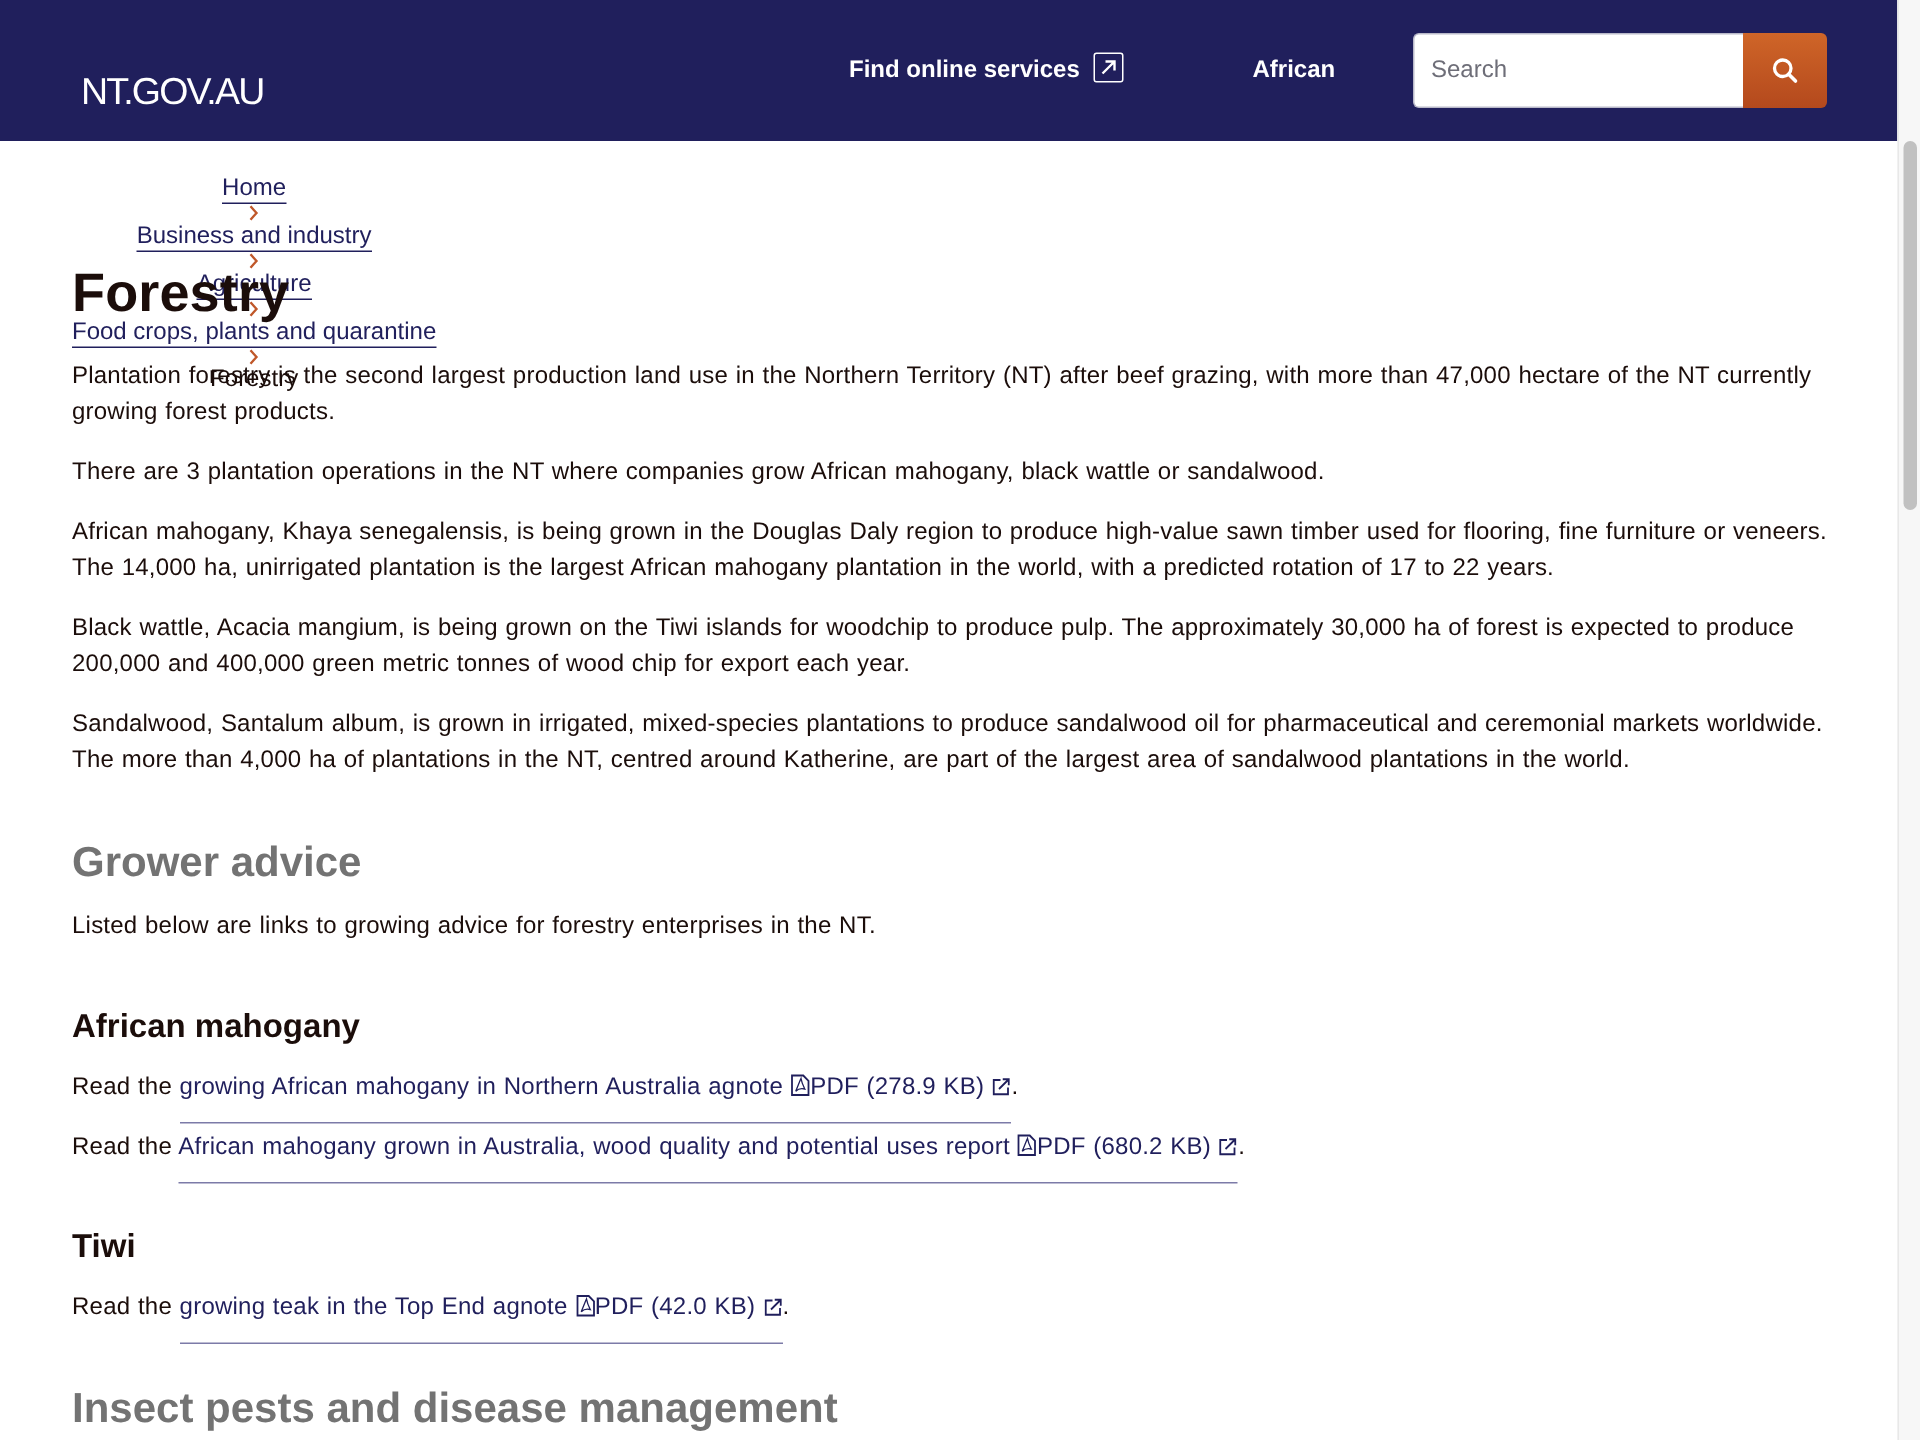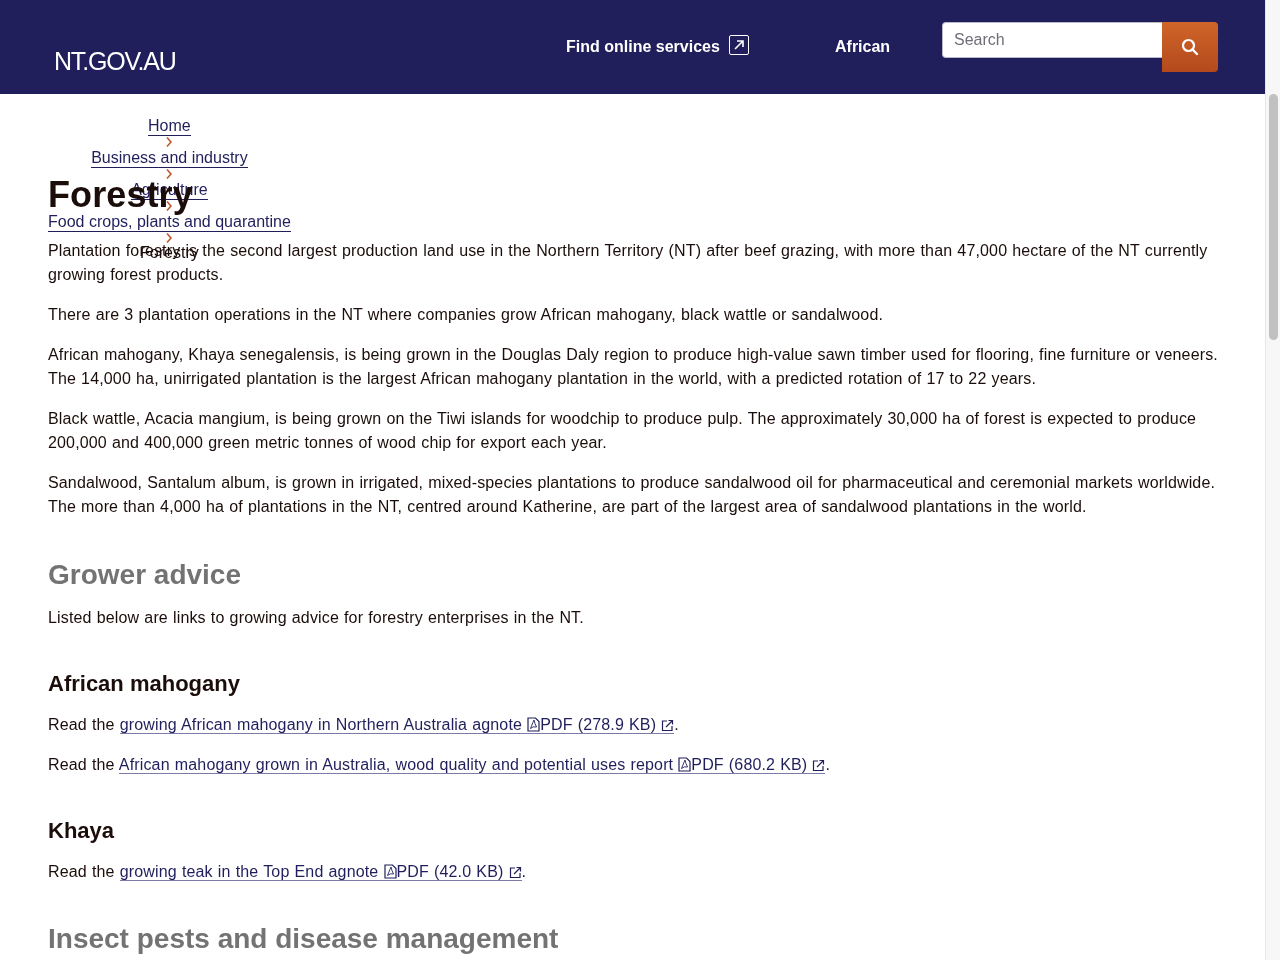--- a/index.html
+++ b/index.html
@@ -9,37 +9,37 @@
     .page { width: 1265px; height: 960px; overflow: hidden; position: absolute; left: 0; top: 0; }
 
     
     .header { height: 94px; background: #201f5c; position: relative; }
     .logo { position: absolute; left: 54px; top: 32px; color: #ffffff; font-size: 25px; letter-spacing: -1.2px; font-weight: 400; margin-top: 15px; }
     .nav-link { position: absolute; top: 38px; color: #ffffff; font-size: 16px; font-weight: 700; text-decoration: none; display: flex; align-items: center; margin-left: 24px; }
     .nav-find { left: 542px; }
     .nav-contacts { left: 811px; }
     .ext-box { width: 20px; height: 20px; border: 1.6px solid #ffffff; border-radius: 2px; margin-left: 9px; display: inline-flex; align-items: center; justify-content: center; margin-top: -4px; }
     .search-wrap { position: absolute; left: 942px; top: 22px; width: 276px; height: 50px; display: flex; }
-    .search-input { width: 220px; height: 36px; border: 1px solid #b9b9c9; border-right: none; border-radius: 4px 0 0 4px; padding: 0 11px; font-size: 16px; font-family: "Liberation Sans", sans-serif; color: #333; background: #fff; outline: none; }
+    .search-input { width: 220px; height: 50px; border: 1px solid #b9b9c9; border-right: none; border-radius: 4px 0 0 4px; padding: 0 11px; font-size: 16px; font-family: "Liberation Sans", sans-serif; color: #333; background: #fff; outline: none; }
     .search-input::placeholder { color: #6e6e78; }
     .search-btn { width: 56px; height: 50px; border: none; border-radius: 0 4px 4px 0; background: linear-gradient(180deg, #cf6528 0%, #b4491d 100%); display: flex; align-items: center; justify-content: center; cursor: pointer; }
 
     
     .content { position: absolute; left: 48px; top: 94px; width: 1170px; }
     .breadcrumb { position: absolute; top: 22px; left: 0; display: flex; align-items: center; font-size: 16px; white-space: nowrap; flex-direction: column; }
     .crumb-link { color: #201f5c; text-decoration: none; border-bottom: 1px solid #201f5c; line-height: 19px; }
     .crumb-sep { color: #c0582a; margin: 0 8px 0 8px; display: inline-flex; align-items: center; }
     .crumb-current { color: #1b0d0a; }
 
     h1 { position: absolute; top: 80px; left: 0; font-size: 36px; font-weight: 700; color: #1b0d0a; letter-spacing: 0.1px; }
     .para { position: absolute; left: 0; width: 1170px; font-size: 16px; line-height: 24px; color: #1b0d0a; letter-spacing: 0.15px; word-spacing: 0.5px; }
     h2 { position: absolute; left: 0; font-size: 28px; font-weight: 700; color: #737373; }
     h3 { position: absolute; left: 0; font-size: 22px; font-weight: 700; color: #1b0d0a; text-align: right; }
 
-    .doc-link { color: #201f5c; text-decoration: none; border-bottom: 1.5px solid #7c7ba8; padding-bottom: 0; }
+    .doc-link { color: #201f5c; text-decoration: none; border-bottom: 1.5px solid #7c7ba8; padding-bottom: 15px; }
     .icon-inline { display: inline-block; vertical-align: -2px; }
 
     
     .scrollbar { position: absolute; left: 1265px; top: 0; width: 15px; height: 960px; background: #f7f7f7; border-left: 1px solid #e8e8e8; }
     .scroll-thumb { position: absolute; left: 3px; top: 94px; width: 9px; height: 246px; background: #c1c1c1; border-radius: 5px; }
   </style>
 </head>
 <body>
 
 <div class="page">
@@ -122,21 +122,21 @@
     <p class="para" style="top:659px">
       <span>Read the </span><a class="doc-link"><span>African mahogany grown in Australia, wood quality and potential uses report</span> <span class="icon-inline"><svg width="13" height="15" viewBox="0 0 13 15">
               <path d="M1 1 H8.5 L12 4.5 V14 H1 Z" stroke="#201f5c" stroke-width="1.2" fill="none"></path>
               <path d="M3.5 11.5 Q6.5 4 7 3 Q7.5 6 9.5 10 Q6 9 3.5 11.5 Z" stroke="#201f5c" stroke-width="0.9" fill="none"></path>
             </svg></span><span>PDF (680.2 KB)</span> <span class="icon-inline"><svg width="13" height="13" viewBox="0 0 13 13">
               <path d="M6 2 H1.5 V11.5 H11 V7" stroke="#201f5c" stroke-width="1.2" fill="none"></path>
               <path d="M5 8 L11.5 1.5 M7.5 1.5 H11.5 V5.5" stroke="#201f5c" stroke-width="1.2" fill="none"></path>
             </svg></span></a><span>.</span>
     </p>
 
-    <h3 style="top:724px">Khaya</h3>
+    <h3 style="top:724px">Tiwi</h3>
 
     <p class="para" style="top:766px">
       <span>Read the </span><a class="doc-link"><span>growing teak in the Top End agnote</span> <span class="icon-inline"><svg width="13" height="15" viewBox="0 0 13 15">
               <path d="M1 1 H8.5 L12 4.5 V14 H1 Z" stroke="#201f5c" stroke-width="1.2" fill="none"></path>
               <path d="M3.5 11.5 Q6.5 4 7 3 Q7.5 6 9.5 10 Q6 9 3.5 11.5 Z" stroke="#201f5c" stroke-width="0.9" fill="none"></path>
             </svg></span><span>PDF (42.0 KB)</span> <span class="icon-inline"><svg width="13" height="13" viewBox="0 0 13 13">
               <path d="M6 2 H1.5 V11.5 H11 V7" stroke="#201f5c" stroke-width="1.2" fill="none"></path>
               <path d="M5 8 L11.5 1.5 M7.5 1.5 H11.5 V5.5" stroke="#201f5c" stroke-width="1.2" fill="none"></path>
             </svg></span></a><span>.</span>
     </p>

